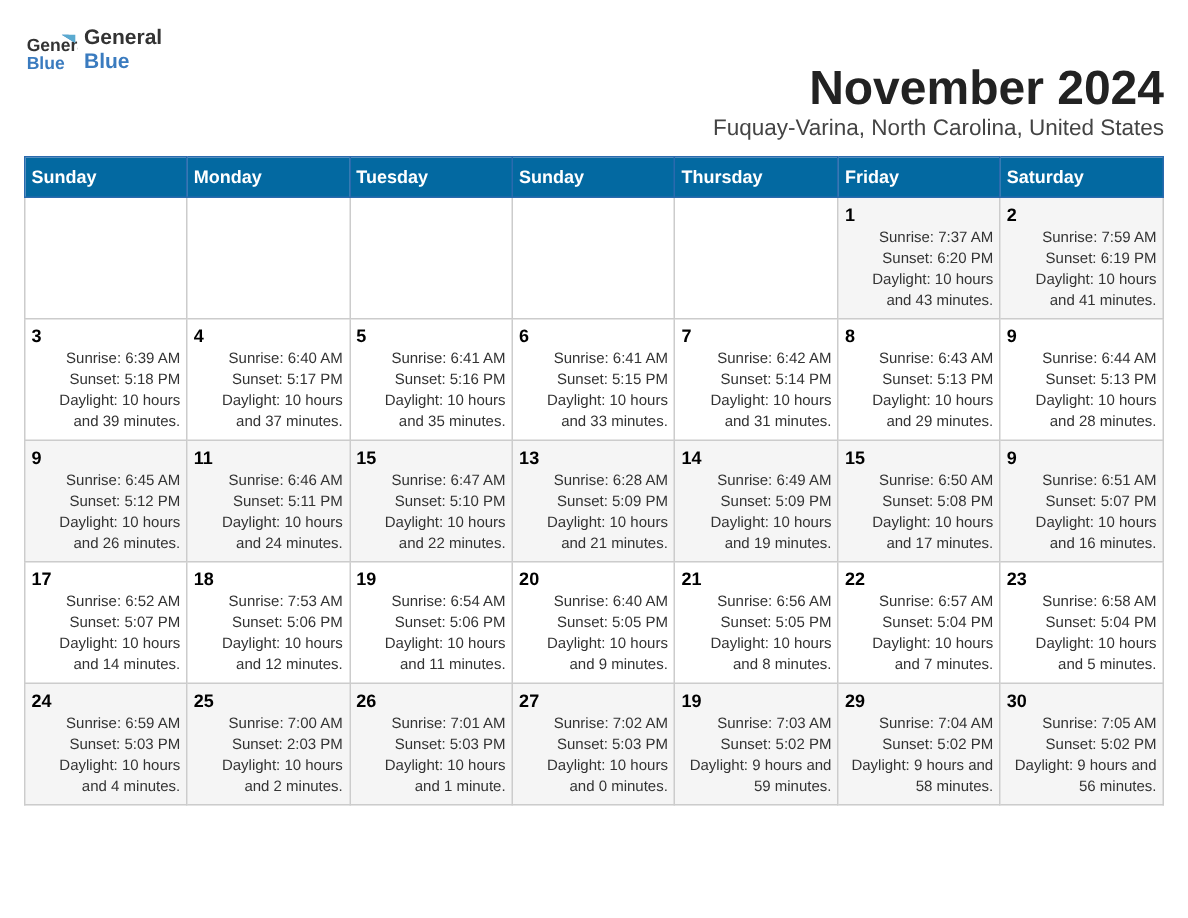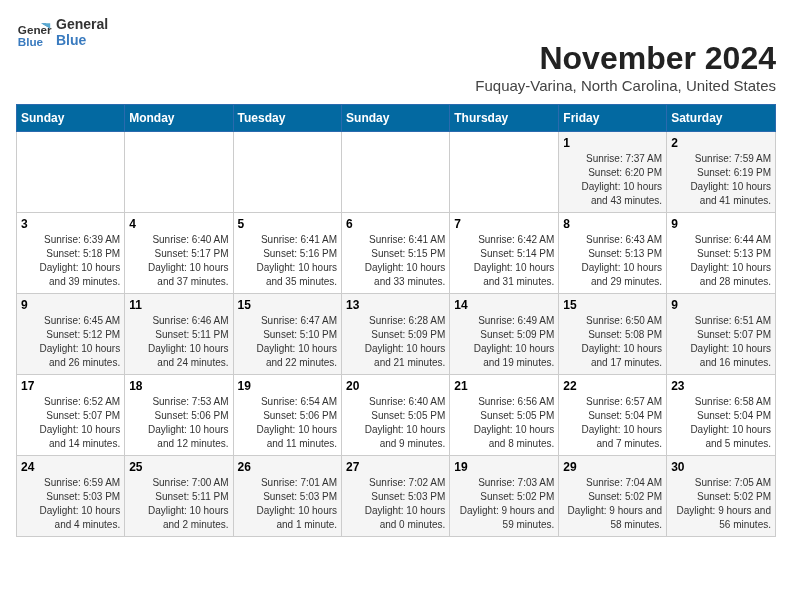--- a/index.html
+++ b/index.html
@@ -270,21 +270,21 @@
       <tr>
         <td>
           <span class="day-num">24</span>
           <div class="day-info">Sunrise: 6:59 AM
 Sunset: 5:03 PM
 Daylight: 10 hours and 4 minutes.</div>
         </td>
         <td>
           <span class="day-num">25</span>
           <div class="day-info">Sunrise: 7:00 AM
-Sunset: 5:11 PM
+Sunset: 2:03 PM
 Daylight: 10 hours and 2 minutes.</div>
         </td>
         <td>
           <span class="day-num">26</span>
           <div class="day-info">Sunrise: 7:01 AM
 Sunset: 5:03 PM
 Daylight: 10 hours and 1 minute.</div>
         </td>
         <td>
           <span class="day-num">27</span>

